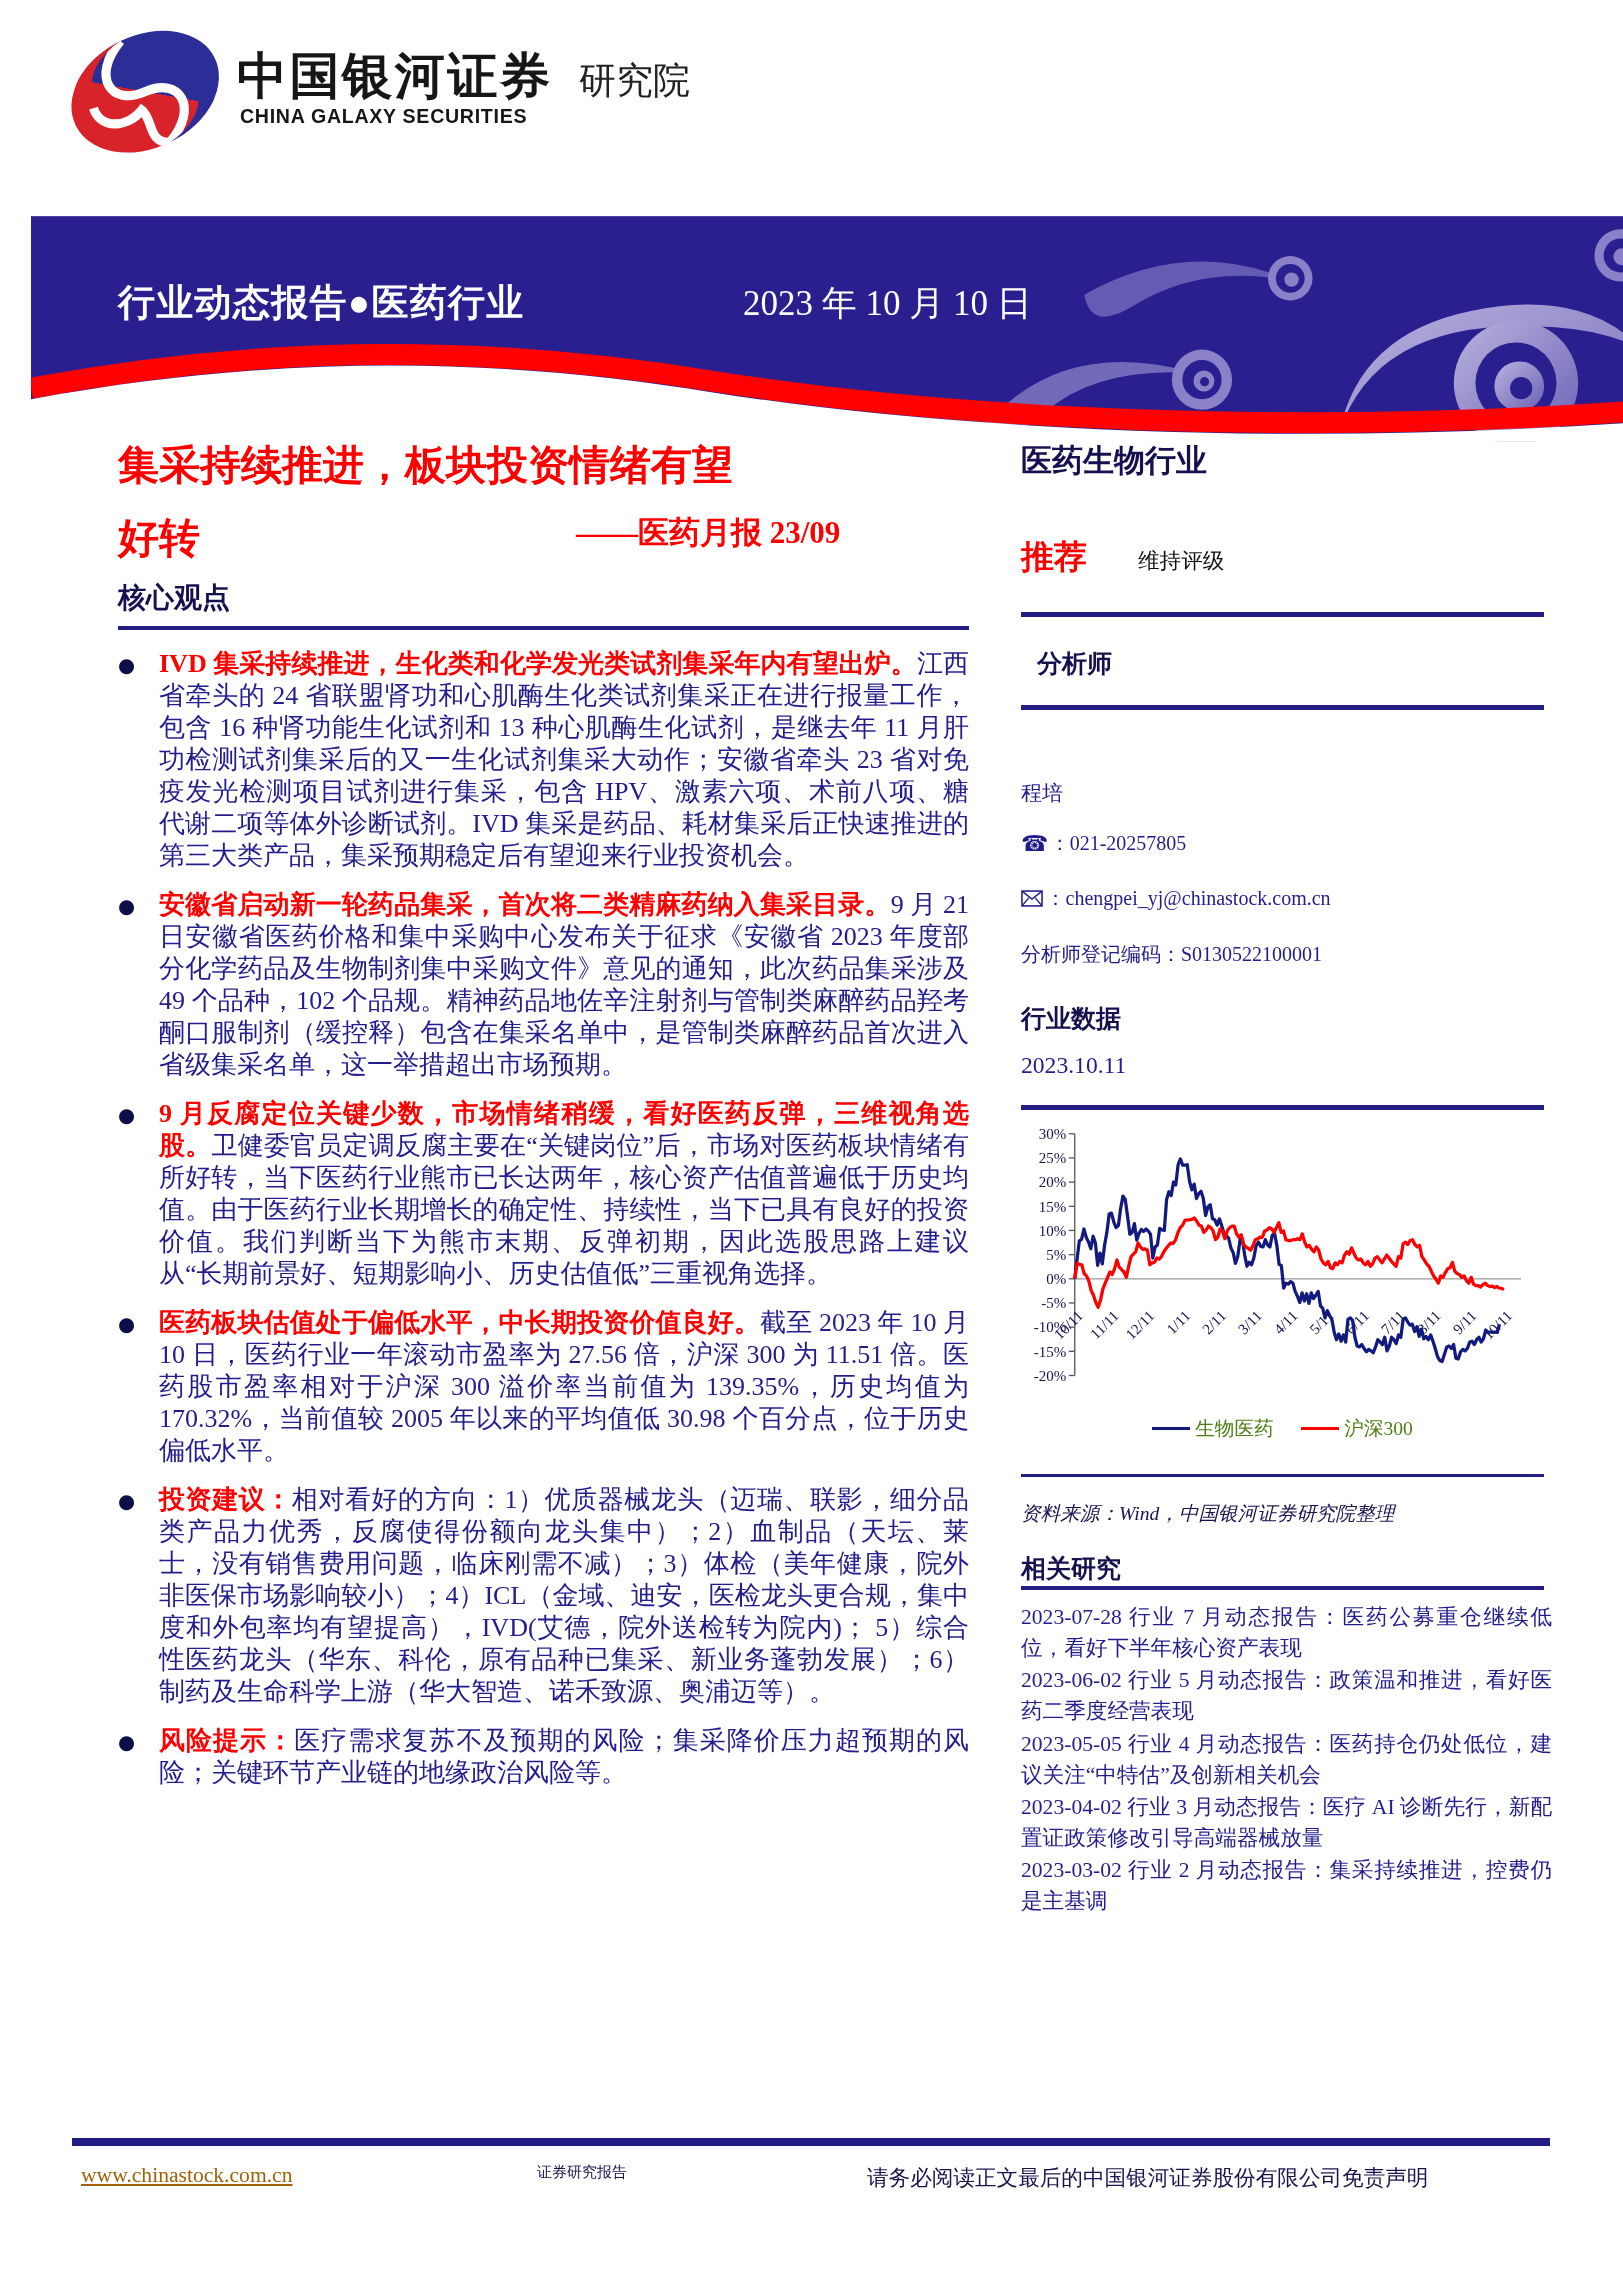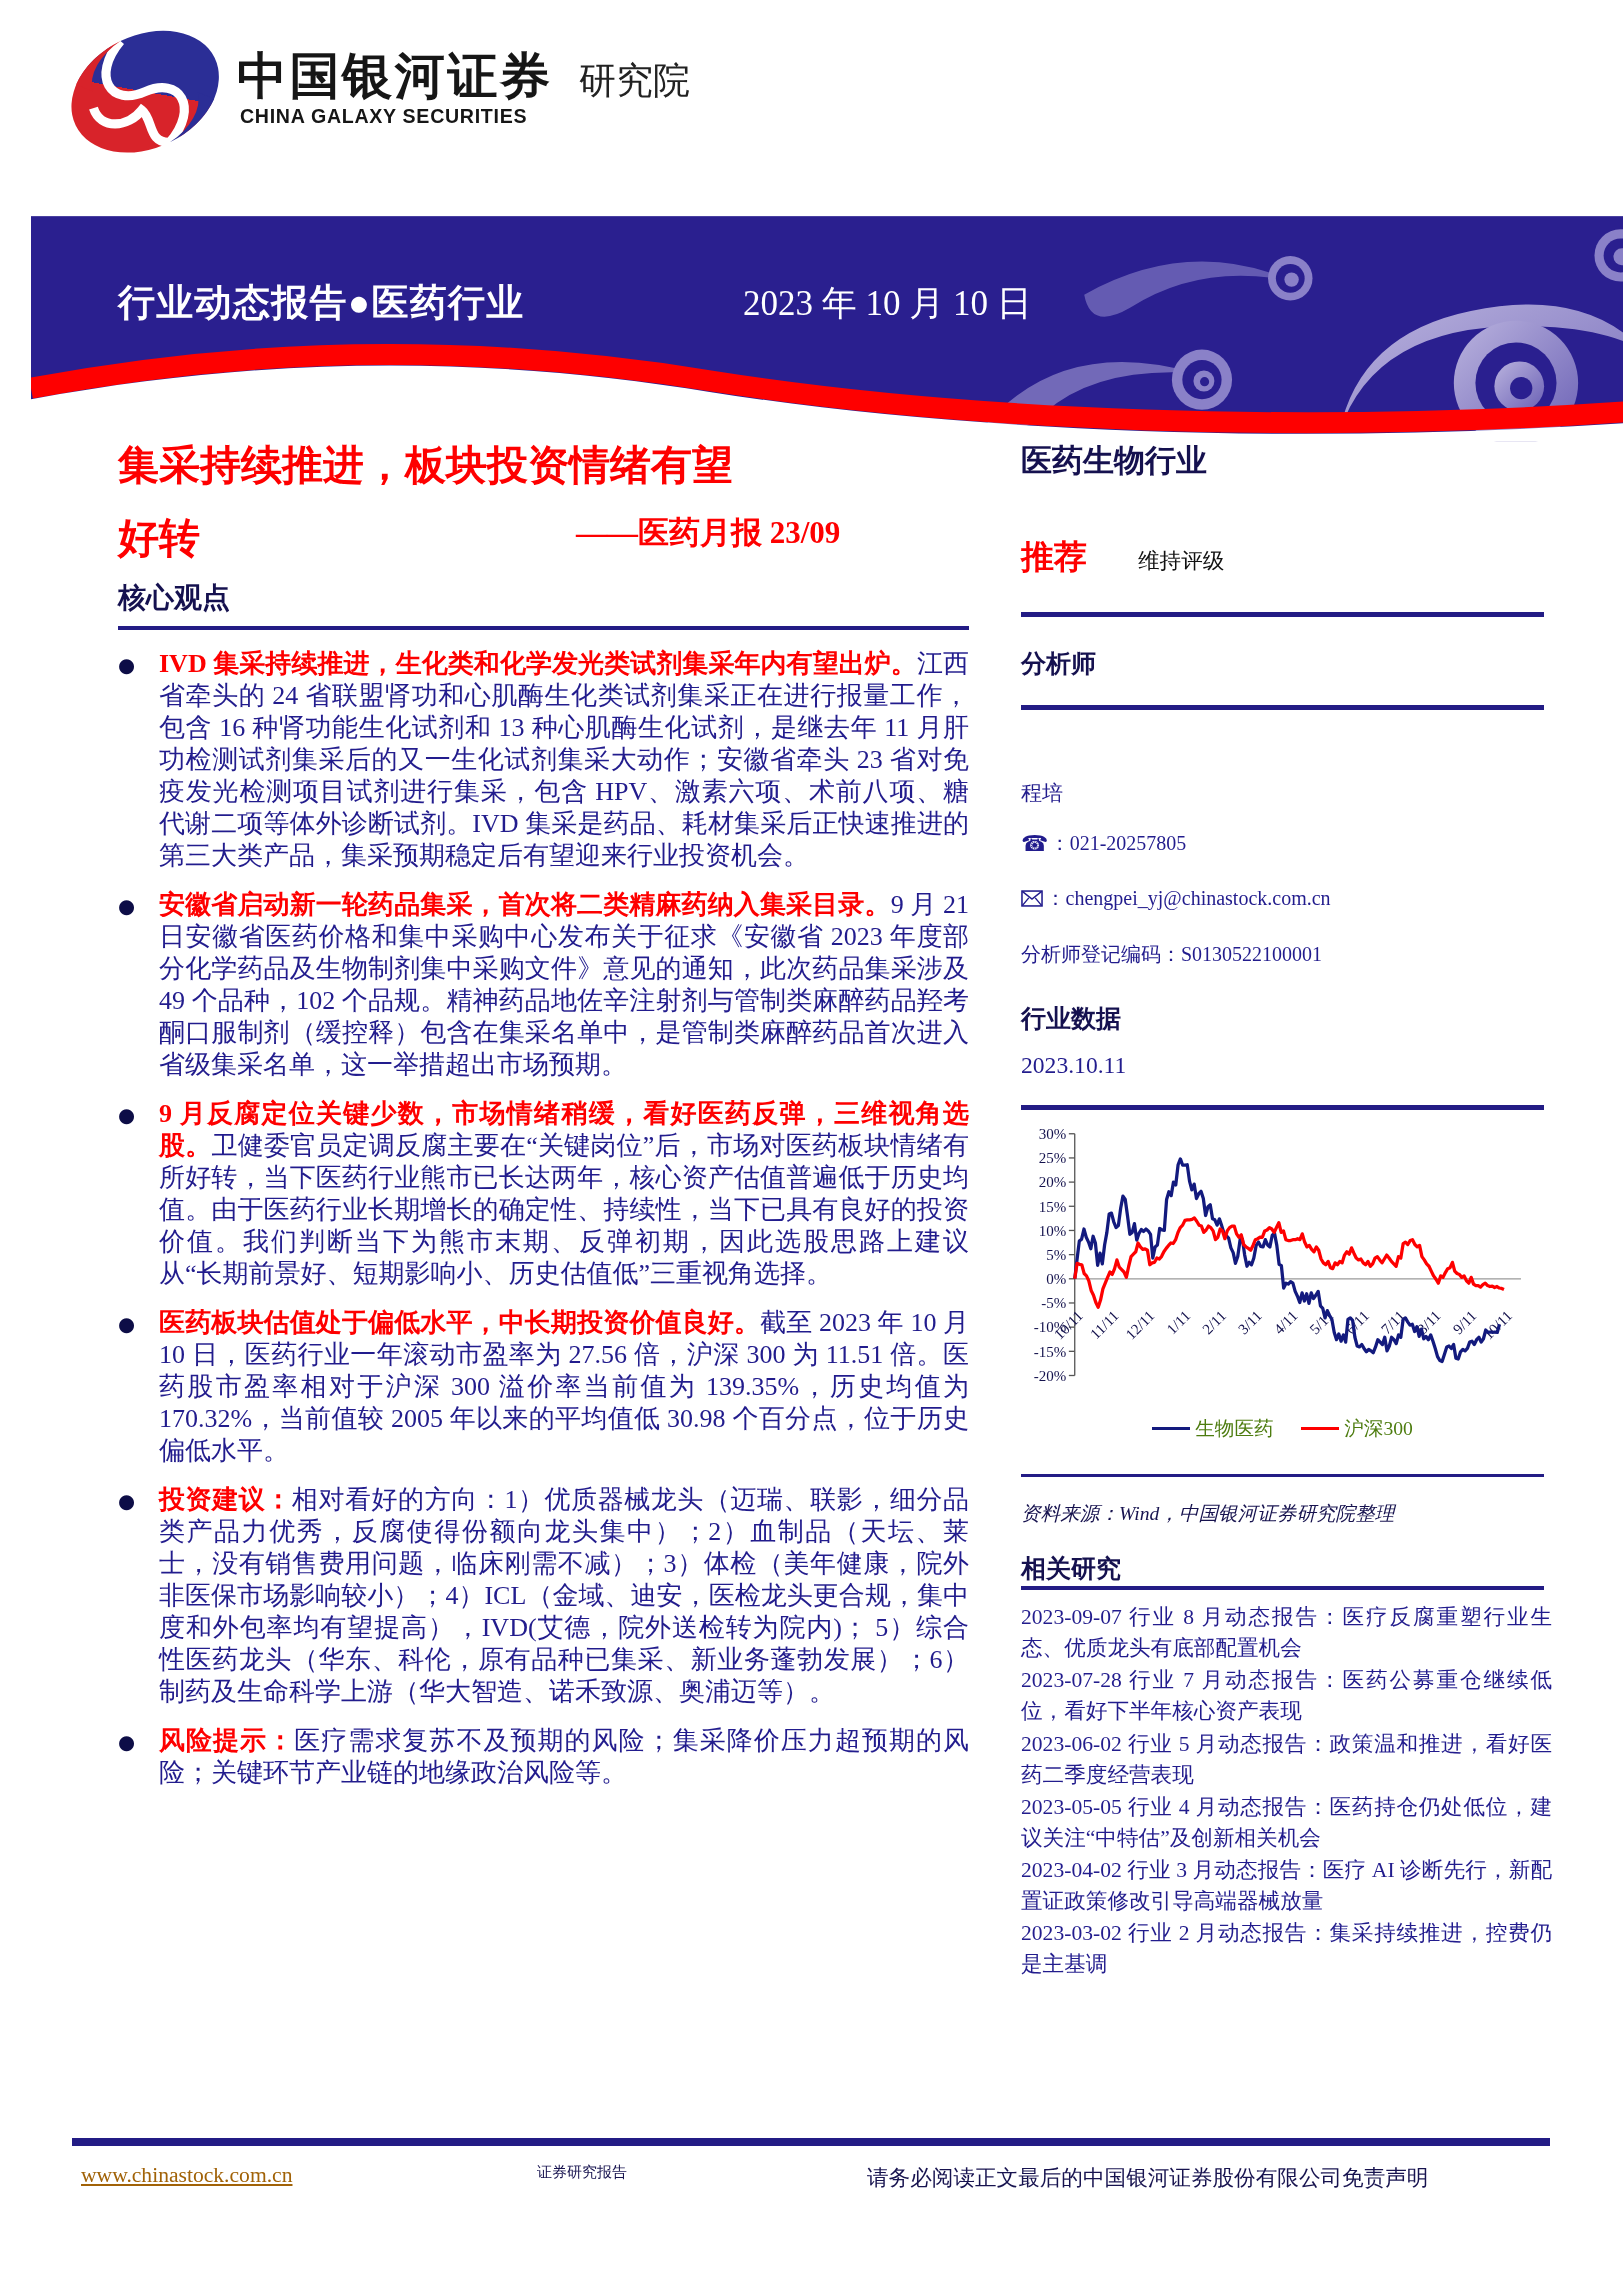--- a/index.html
+++ b/index.html
@@ -166,21 +166,21 @@
   </div>
 
   <div class="rightcol">
     <div class="industry">医药生物行业</div>
     <div class="rating-row">
       <span class="rating">推荐</span>
       <span class="rating-note">维持评级</span>
     </div>
     <div class="hrule" style="top:612px;"></div>
 
-    <div class="sec-head" style="top:647px;">分析师</div>
+    <div class="sec-head" style="top:647px;margin-left:16px;">分析师</div>
     <div class="hrule" style="top:705px;"></div>
     <div class="an-name">程培</div>
     <div class="an-row" style="top:830px;">
       <span class="phone-ic">☎</span>
       <span>：021-20257805</span>
     </div>
     <div class="an-row" style="top:885px;">
       <svg class="mail-ic" width="22" height="17" viewBox="0 0 34 26">
         <rect x="1.5" y="1.5" width="31" height="23" fill="none" stroke="#221c8d" stroke-width="2.4"></rect>
         <path d="M2,2 L17,14 L32,2 M2,24 L12,12 M32,24 L22,12" fill="none" stroke="#221c8d" stroke-width="2.2"></path>
@@ -242,21 +242,20 @@
       <span>生物医药</span>
       <span class="sw lg2" style="background: rgb(254, 0, 0);"></span>
       <span>沪深300</span>
     </div>
     <div class="hrule" style="top:1474px;height:3.3px;"></div>
     <div class="source">资料来源：Wind，中国银河证券研究院整理</div>
 
     <div class="sec-head" style="top:1552px;font-family:Liberation Serif, serif;">相关研究</div>
     <div class="hrule" style="top:1586px;height:3.9px;"></div>
     <div class="rel-items">
-      <div>2023-09-07 行业 8 月动态报告：医疗反腐重塑行业生态、优质龙头有底部配置机会</div>
       <div>2023-07-28 行业 7 月动态报告：医药公募重仓继续低位，看好下半年核心资产表现</div>
       <div>2023-06-02 行业 5 月动态报告：政策温和推进，看好医药二季度经营表现</div>
       <div>2023-05-05 行业 4 月动态报告：医药持仓仍处低位，建议关注“中特估”及创新相关机会</div>
       <div>2023-04-02 行业 3 月动态报告：医疗 AI 诊断先行，新配置证政策修改引导高端器械放量</div>
       <div>2023-03-02 行业 2 月动态报告：集采持续推进，控费仍是主基调</div>
     </div>
   </div>
 
   <div class="foot-bar"></div>
   <a class="foot-link" href="#">www.chinastock.com.cn</a>

